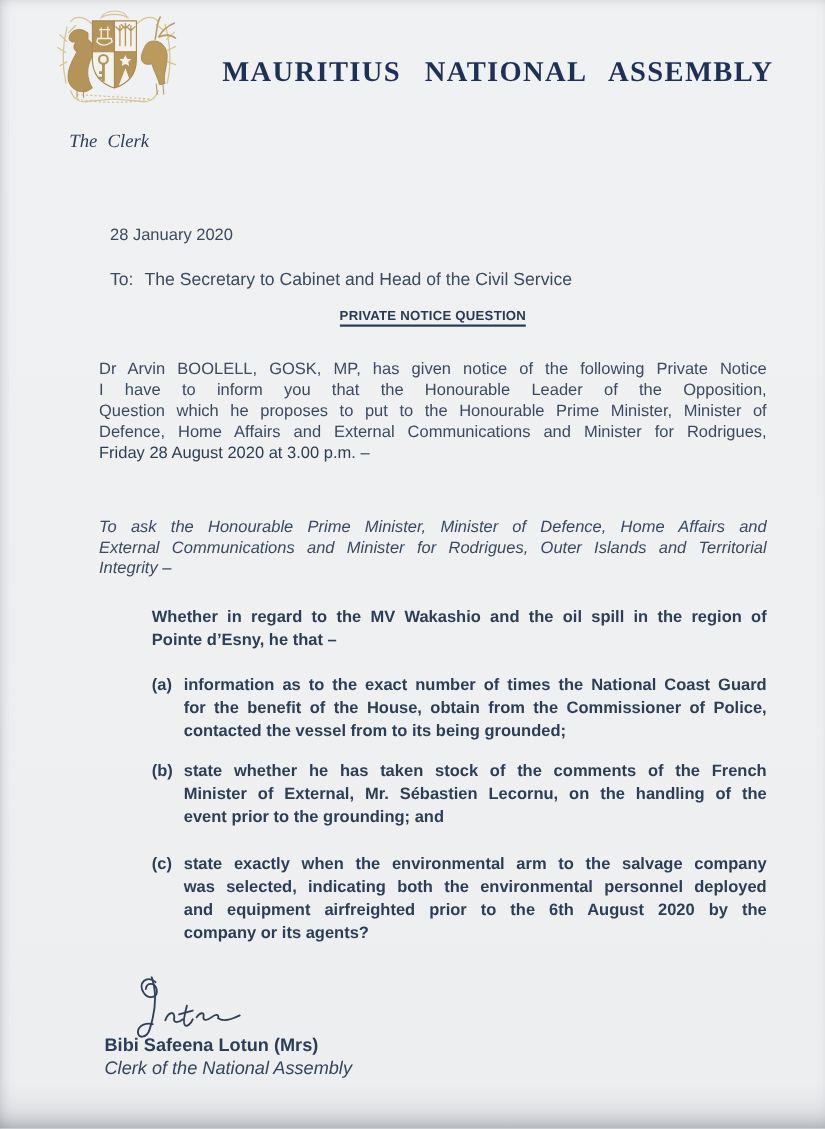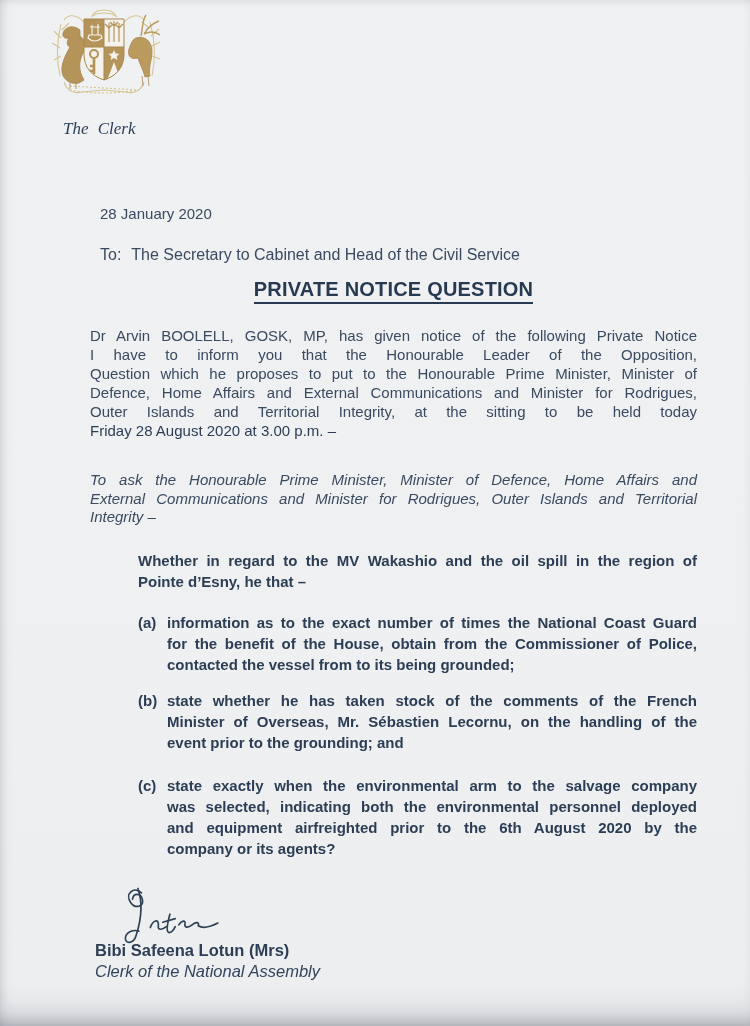--- a/index.html
+++ b/index.html
@@ -18,21 +18,21 @@
   .abs{position:absolute;}
   
   .crest{left:40px;top:4px;width:127px;height:100px;}
   .clerk-label{left:63px;top:119px;font-family:"Liberation Serif",serif;font-style:italic;font-size:17px;color:#2d3f58;word-spacing:5px;}
   .org-title{left:202px;top:51px;font-family:"Liberation Serif",serif;font-weight:700;font-size:26px;letter-spacing:1.2px;word-spacing:14px;color:#1d3156;white-space:nowrap;}
   
   .date{left:100px;top:205px;font-size:16px;}
   .recipient{left:100px;top:246px;font-size:16px;}
   .recipient .gap{display:inline-block;width:10px;}
   .heading-wrap{left:90px;top:278px;width:607px;text-align:center;}
-  .heading{display:inline-block;font-weight:700;font-size:20px;letter-spacing:.2px;color:#273a52;border-bottom:2px solid #273a52;padding-bottom:1px;}
+  .heading{display:inline-block;font-weight:700;font-size:12px;letter-spacing:.2px;color:#273a52;border-bottom:2px solid #273a52;padding-bottom:1px;}
   .para{font-size:15px;}
   .intro{left:90px;top:326px;width:607px;line-height:19px;}
   .intro-close{font-weight:400;color:#2c3e55;}
   .ask{left:90px;top:471px;width:607px;line-height:18.5px;font-style:italic;}
   .lead{left:138px;top:550px;width:559px;line-height:21px;font-weight:700;color:#2c3e55;}
   .pnq-item{left:138px;width:559px;line-height:21px;font-weight:700;color:#2c3e55;padding-left:29px;box-sizing:border-box;}
   .pnq-item .marker{position:absolute;left:0;top:0;}
   .item-a{top:612px;}
   .item-b{top:690px;}
   .item-c{top:775px;}
@@ -95,37 +95,37 @@
         <g fill="#f4f2ec">
           <path d="M74,46 l1.6,3.4 3.8,.4 -2.8,2.6 .8,3.6 -3.4,-1.9 -3.4,1.9 .8,-3.6 -2.8,-2.6 3.8,-.4 z"></path>
           <path d="M68,74 L74,58 L80,74 z"></path>
         </g>
       </g>
       <path d="M44,15 H84 V50 C84,64 76,72 64,76 C52,72 44,64 44,50 Z M44,43 H84 M64,15 V76" fill="none" stroke="#a8874e" stroke-width="1"></path>
     </g>
   </svg>
 
   <div class="abs clerk-label">The Clerk</div>
+  <div class="abs org-title">MAURITIUS NATIONAL ASSEMBLY</div>
 
   <div class="abs date para">28 January 2020</div>
 
   <div class="abs recipient">
     <span>To:</span><span class="gap"></span><span>The Secretary to Cabinet and Head of the Civil Service</span>
   </div>
 
   <div class="abs heading-wrap">
     <span class="heading">PRIVATE NOTICE QUESTION</span>
   </div>
 
   <div class="abs intro para">
     <div class="jl">Dr Arvin BOOLELL, GOSK, MP, has given notice of the following Private Notice</div>
     <div class="jl">I have to inform you that the Honourable Leader of the Opposition,</div>
     <div class="jl">Question which he proposes to put to the Honourable Prime Minister, Minister of</div>
     <div class="jl">Defence, Home Affairs and External Communications and Minister for Rodrigues,</div>
-    <div class="jl">Outer Islands and Territorial Integrity, at the sitting to be held today</div>
     <div class="intro-close">Friday 28 August 2020 at 3.00 p.m. –</div>
   </div>
 
   <div class="abs ask para">
     <div class="jl">To ask the Honourable Prime Minister, Minister of Defence, Home Affairs and</div>
     <div class="jl">External Communications and Minister for Rodrigues, Outer Islands and Territorial</div>
     <div>Integrity –</div>
   </div>
 
   <div class="abs lead para">
@@ -136,21 +136,21 @@
   <div class="abs pnq-item para item-a">
     <span class="marker">(a)</span>
     <div class="jl">information as to the exact number of times the National Coast Guard</div>
     <div class="jl">for the benefit of the House, obtain from the Commissioner of Police,</div>
     <div>contacted the vessel from to its being grounded;</div>
   </div>
 
   <div class="abs pnq-item para item-b">
     <span class="marker">(b)</span>
     <div class="jl">state whether he has taken stock of the comments of the French</div>
-    <div class="jl">Minister of Overseas, Mr. Sébastien Lecornu, on the handling of the</div>
+    <div class="jl">Minister of External, Mr. Sébastien Lecornu, on the handling of the</div>
     <div>event prior to the grounding; and</div>
   </div>
 
   <div class="abs pnq-item para item-c">
     <span class="marker">(c)</span>
     <div class="jl">state exactly when the environmental arm to the salvage company</div>
     <div class="jl">was selected, indicating both the environmental personnel deployed</div>
     <div class="jl">and equipment airfreighted prior to the 6th August 2020 by the</div>
     <div>company or its agents?</div>
   </div>

